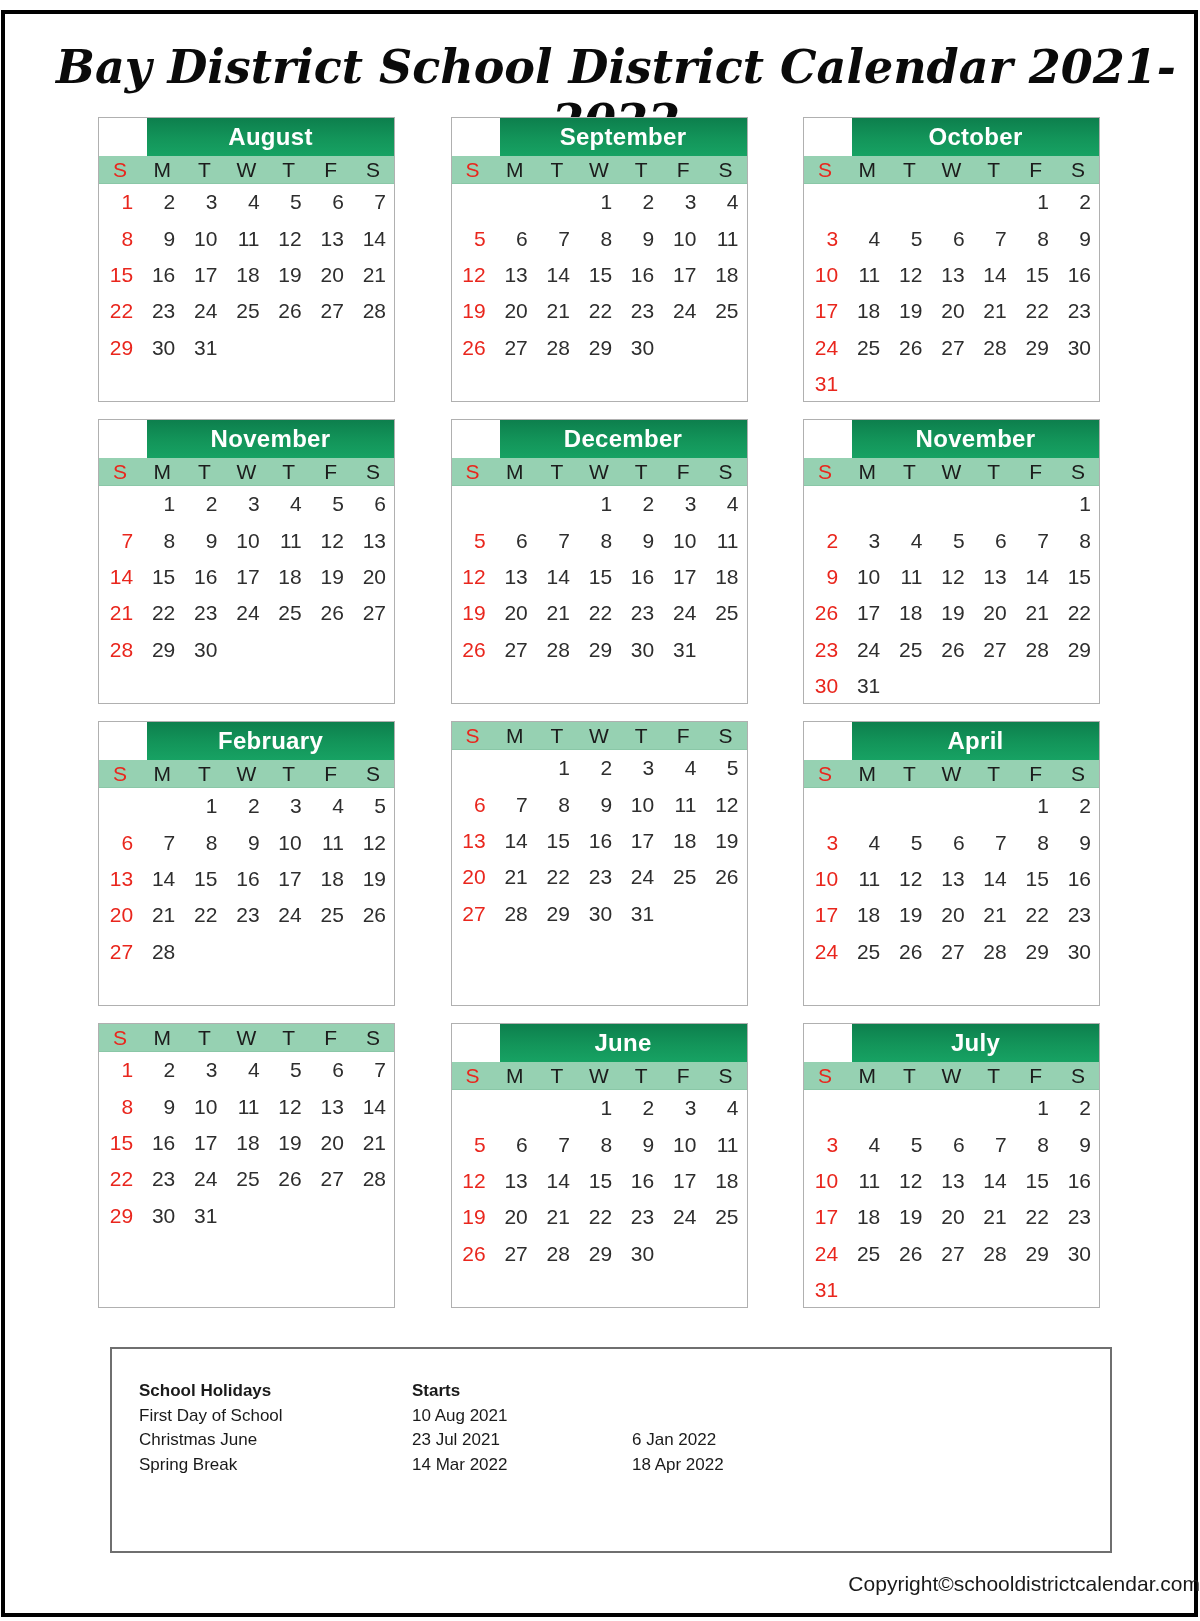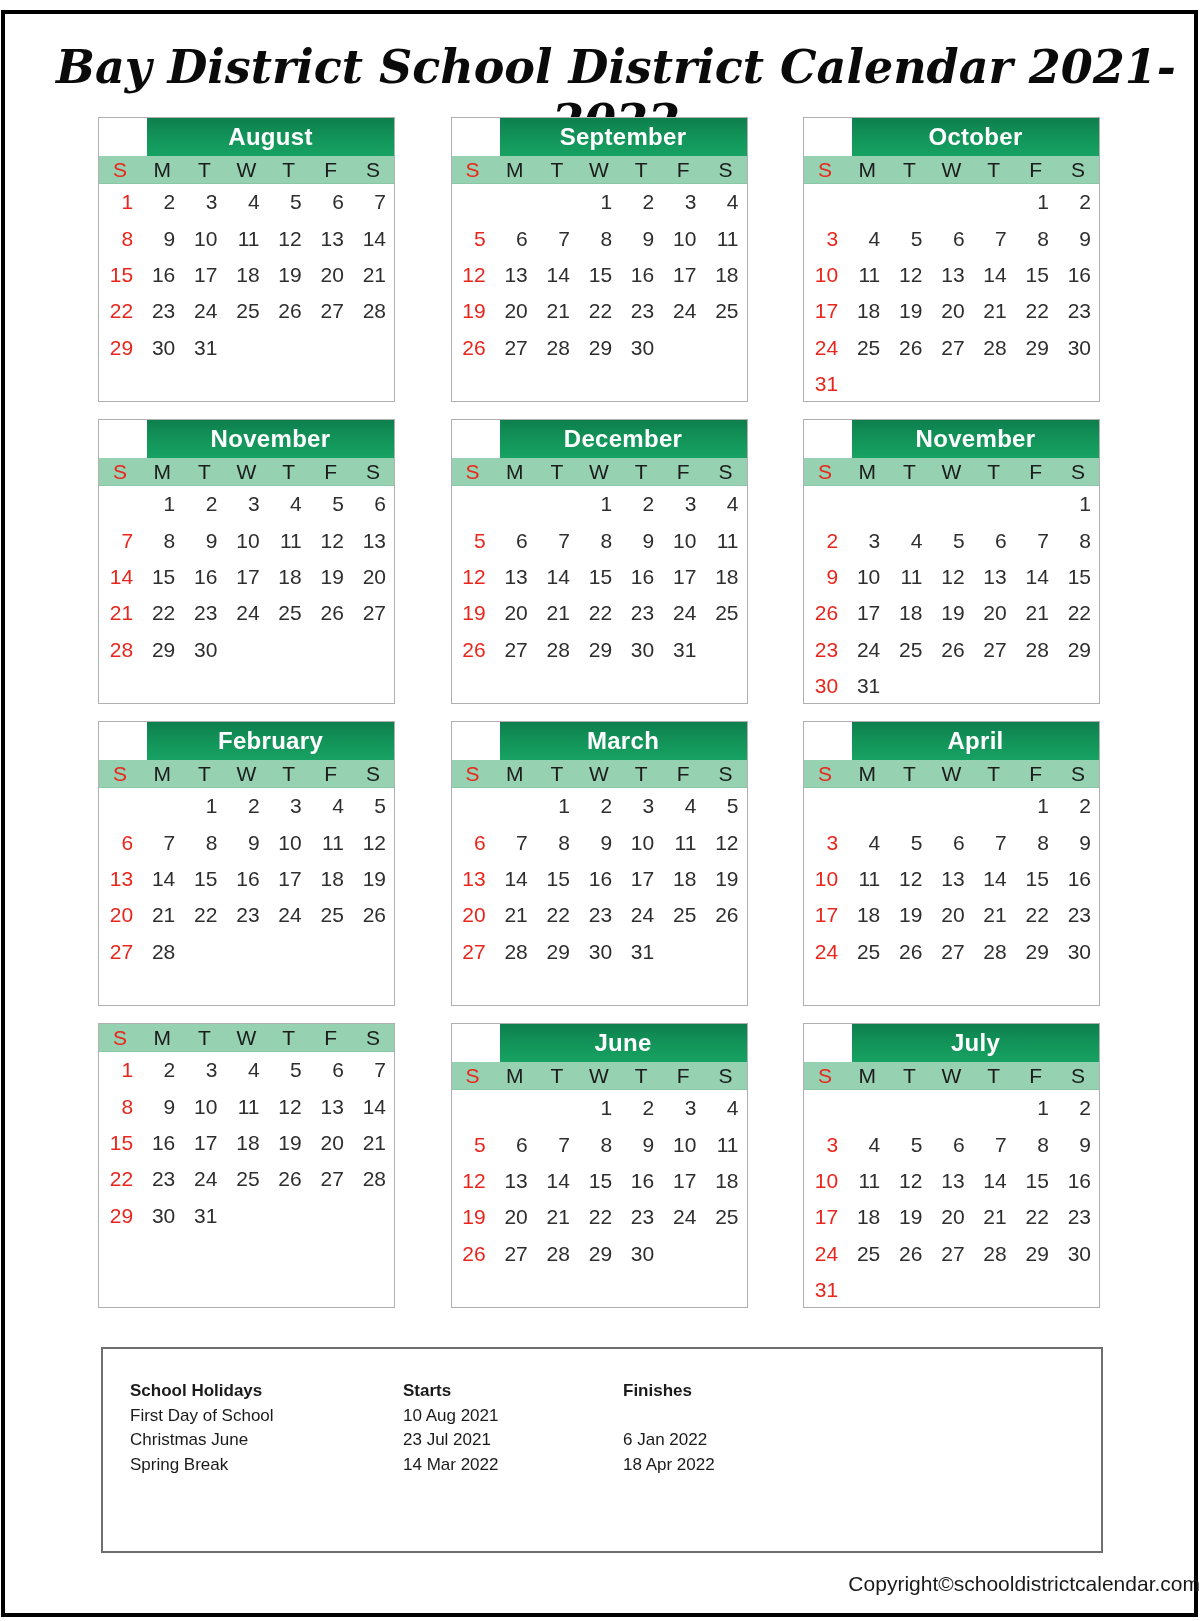--- a/index.html
+++ b/index.html
@@ -61,21 +61,21 @@
     grid-template-columns:repeat(7,1fr);
     grid-auto-rows:36.4px;
     font-size:21px; color:#2e2e2e;
   }
   .date-cell {
     text-align:right; padding-right:8px;
     display:flex; align-items:center; justify-content:flex-end;
   }
   .date-cell.sun { color:#e9261d; }
   .holidays {
-    position:absolute; top:1347px; left:101px; width:1002px; height:206px;
+    position:absolute; top:1347px; left:110px; width:1002px; height:206px;
     border:2px solid #6f6f6f;
     box-sizing:border-box;
     padding:30px 0 0 27px;
     font-size:17px; color:#1a1a1a;
   }
   .holiday-row {
     display:grid;
     grid-template-columns:273px 220px 1fr;
     height:24.6px; align-items:center;
   }
@@ -487,21 +487,20 @@
           <span class="date-cell"></span>
           <span class="date-cell"></span>
           <span class="date-cell"></span>
           <span class="date-cell"></span>
           <span class="date-cell"></span>
           <span class="date-cell"></span>
         </div>
   </div>
 
   <div class="month">
-    <div class="month-header">March</div>
     <div class="weekday-row">
           <span class="wd sun">S</span>
           <span class="wd">M</span>
           <span class="wd">T</span>
           <span class="wd">W</span>
           <span class="wd">T</span>
           <span class="wd">F</span>
           <span class="wd">S</span>
         </div>
     <div class="dates">
@@ -775,21 +774,20 @@
           <span class="date-cell"></span>
           <span class="date-cell"></span>
         </div>
   </div>
 </div>
 
   <div class="holidays">
     <div class="holiday-row header">
       <span>School Holidays</span>
       <span>Starts</span>
-      <span>Finishes</span>
     </div>
     <div id="holiday-rows">
   <div class="holiday-row">
     <span>First Day of School</span>
     <span>10 Aug 2021</span>
     <span></span>
   </div>
 
 
   <div class="holiday-row">

